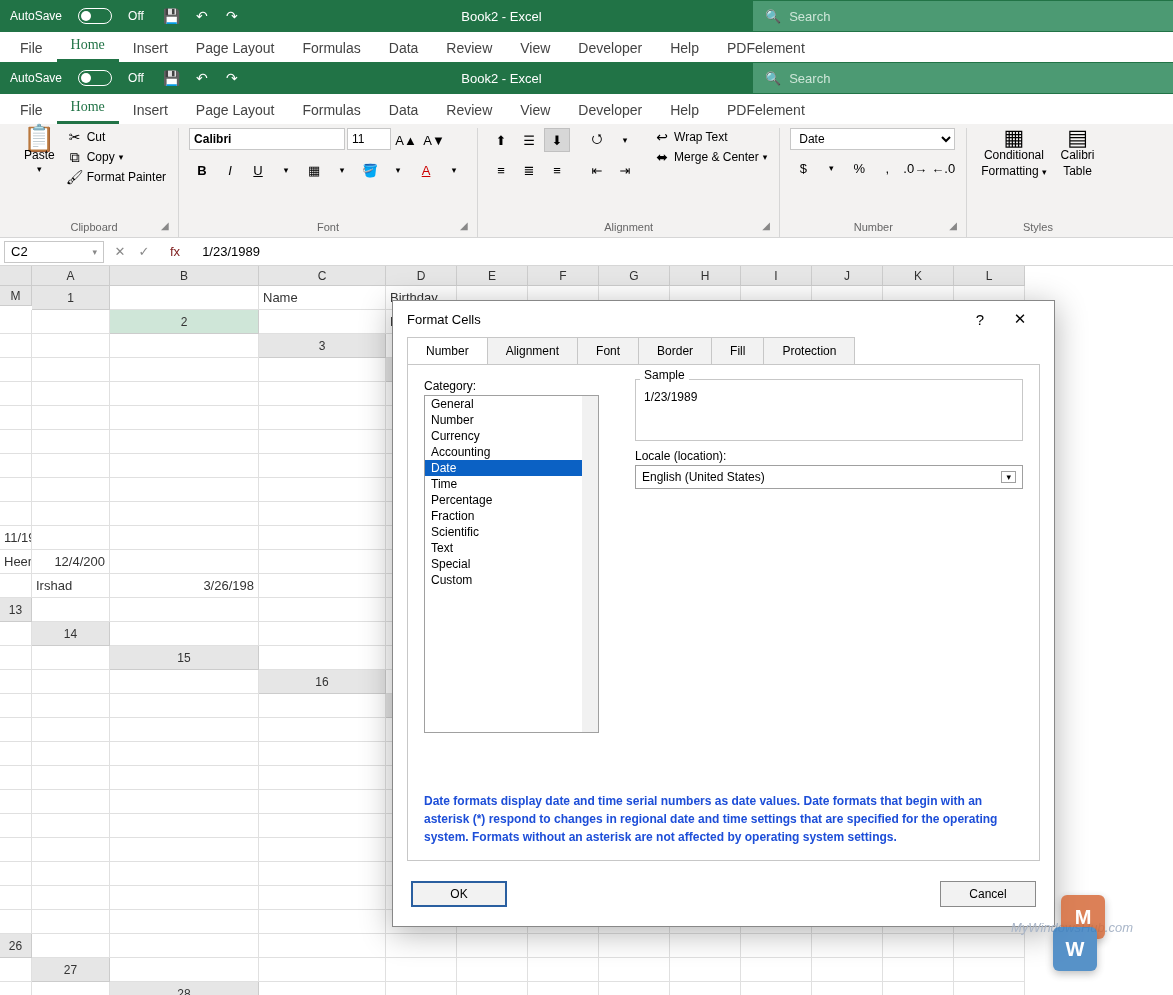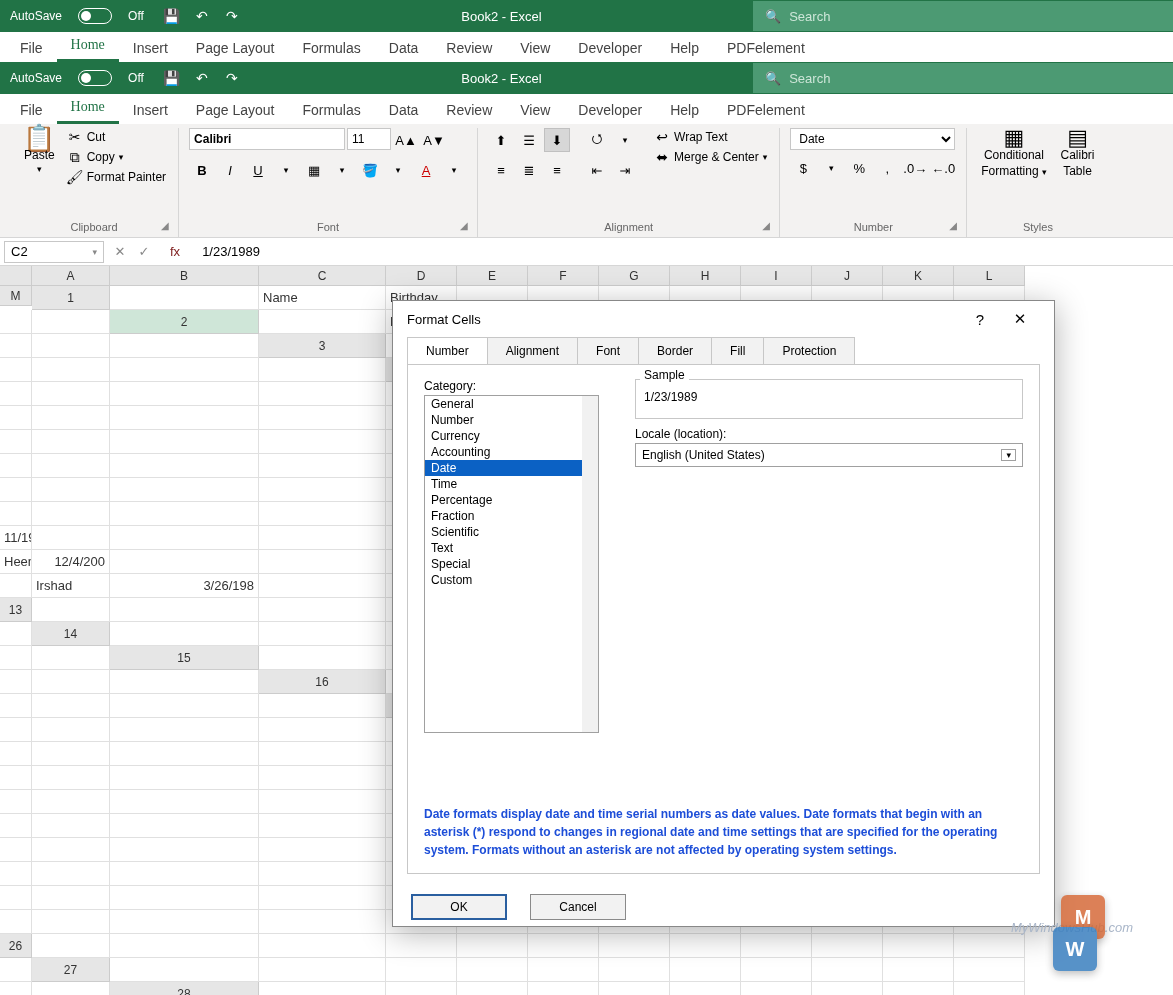--- a/index.html
+++ b/index.html
@@ -59,29 +59,29 @@
 .dlg-tabs { display:flex; padding:0 14px; }
 .dlg-tab { padding:6px 18px; border:1px solid #c7c7c7; border-bottom:none; background:#f2f2f2; font-size:12px; cursor:pointer; margin-right:-1px; }
 .dlg-tab.active { background:#fff; position:relative; z-index:2; }
 .dlg-body { margin:0 14px 10px; border:1px solid #c7c7c7; border-top:1px solid #c7c7c7; flex:1; padding:14px 16px; display:flex; flex-direction:column; gap:8px; }
 .dlg-cols { display:flex; gap:36px; flex:1; }
 .cat-list { width:175px; border:1px solid #a0a0a0; background:#fff; overflow:hidden; position:relative; height:338px; }
 .cat-list .sb { position:absolute; right:0; top:0; width:16px; height:100%; background:#f1f1f1; }
 .cat-item { padding:1px 6px; cursor:pointer; }
 .cat-item.sel { background:#0b61c4; color:#fff; }
 .right-col { flex:1; display:flex; flex-direction:column; gap:8px; }
-.sample-box { border:1px solid #c7c7c7; padding:6px 8px; height:40px; }
+.sample-box { border:1px solid #c7c7c7; padding:6px 8px; height:62px; }
 .type-list { border:1px solid #a0a0a0; height:120px; overflow:hidden; position:relative; }
 .type-list .sb { position:absolute; right:0; top:0; width:16px; height:100%; background:#f1f1f1; }
 .type-list .sb::before{content:"";position:absolute;top:16px;right:2px;width:12px;height:40px;background:#c7c7c7;}
 .type-item { padding:1px 6px; cursor:pointer; }
 .type-item.sel { background:#0b61c4; color:#fff; }
 .locale { border:1px solid #a0a0a0; height:24px; display:flex; align-items:center; padding:0 6px; justify-content:space-between; cursor:pointer; }
 .desc { font-size:12px; color:#1d4ed8; line-height:1.5;font-weight:bold; }
-.dlg-footer { display:flex; justify-content:flex-start; gap:23px; padding:10px 18px 6px; }
+.dlg-footer { display:flex; justify-content:space-between; gap:16px; padding:10px 18px 19px; }
 .btn { width:96px; height:26px; border:1px solid #8a8a8a; background:#f2f2f2; font-size:12px; cursor:pointer; }
 .btn.primary { border:2px solid #2a5fa0; }
 
 .watermark { position:absolute; right:40px; bottom:60px; font-size:13px; color:#a9b6c9; font-style:italic; z-index:5; pointer-events:none; }
 .wmlogo { position:absolute; right:60px; bottom:20px; width:60px; height:80px; z-index:5; opacity:.85; pointer-events:none; }
 .wmlogo .sq{position:absolute;width:44px;height:44px;border-radius:6px;display:flex;align-items:center;justify-content:center;color:#fff;font-weight:bold;font-size:20px;box-shadow:0 3px 8px rgba(0,0,0,.3);}
 </style>
 </head>
 <body>
 

